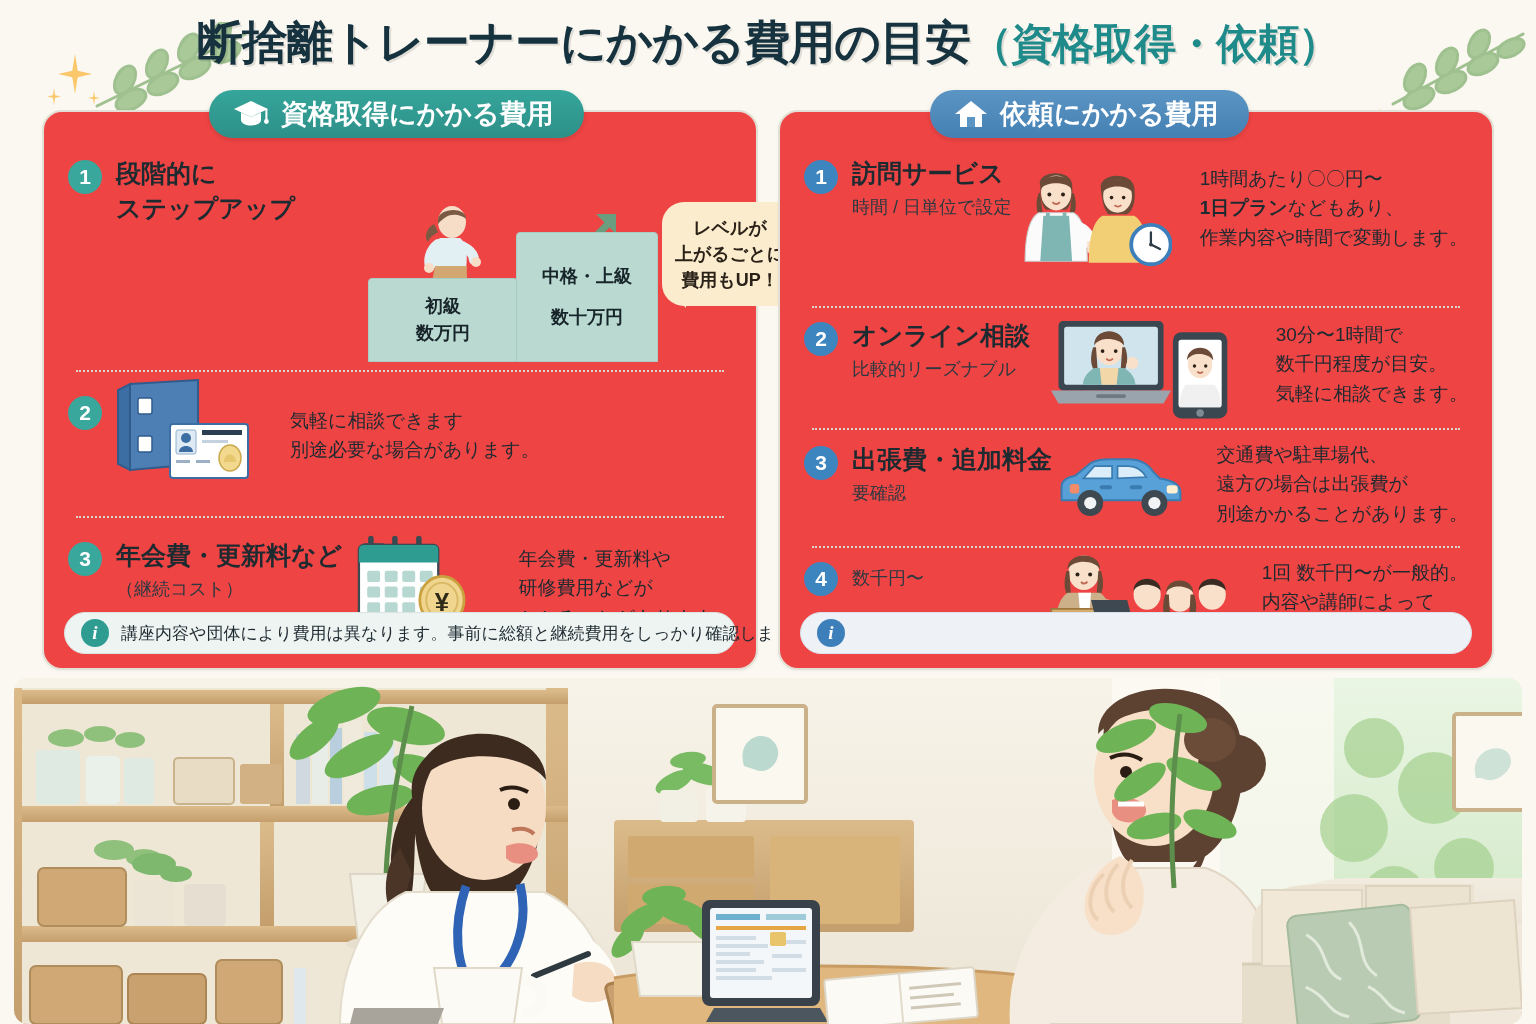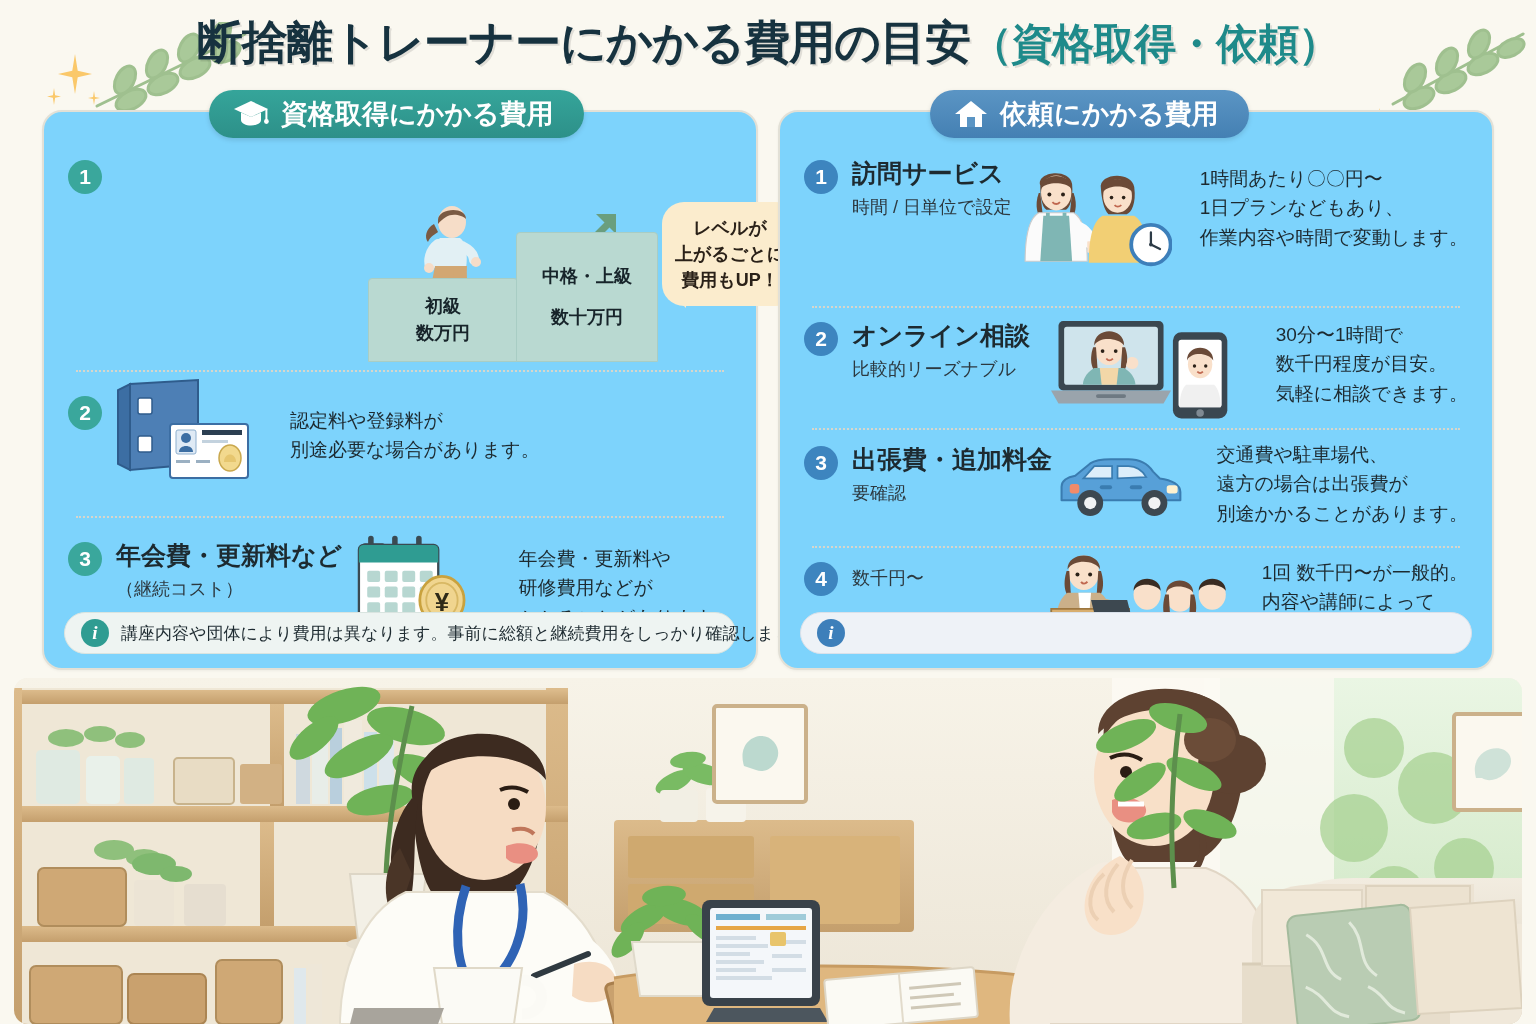--- a/index.html
+++ b/index.html
@@ -29,21 +29,21 @@
     position: absolute; pointer-events: none;
   }
   .spark-4 {
     background: #fac86a;
     clip-path: polygon(50% 0%, 58% 42%, 100% 50%, 58% 58%, 50% 100%, 42% 58%, 0% 50%, 42% 42%);
   }
 
   
   .panel {
     position: absolute; top: 110px; height: 560px;
-    background: #7dd3fc;
+    background: #ef4444;
     border: 2px solid #e2e0d6;
     border-radius: 20px;
     box-shadow: 0 1px 3px rgba(0,0,0,.05);
   }
   .panel-left  { left: 42px;  width: 716px; }
   .panel-right { left: 778px; width: 716px; }
 
   .panel-badge {
     position: absolute; top: -22px;
     height: 48px; border-radius: 24px;
@@ -84,21 +84,21 @@
     white-space: nowrap;
   }
   .head-title.wrap { white-space: normal; }
   .head-sub {
     font-size: 18px; color: #2c3940; margin-top: 6px; white-space: nowrap;
   }
 
   .desc {
     font-size: 19px; color: #1d2a30; line-height: 1.55; white-space: nowrap;
   }
-  .desc b { font-weight: 400; }
+  .desc b { font-weight: 700; }
 
   .art { position: relative; }
 
   
   .note {
     position: absolute; left: 20px; right: 20px; bottom: 14px;
     height: 42px; border-radius: 21px;
     display: flex; align-items: center; gap: 12px; padding: 0 16px;
   }
   .note-teal { background: #eef4f2; border: 1px solid #d9e4e0; }
@@ -202,20 +202,24 @@
       <rect x="32.4" y="10" width="2" height="11" fill="#fff"></rect>
       <circle cx="33.4" cy="22.5" r="2.4" fill="#fff"></circle>
     </svg>
     <span>資格取得にかかる費用</span>
   </div>
 
   <div class="panel-body">
 
     <div class="row" style="height:212px;">
       <div class="num num-teal">1</div>
+      <div class="headcol" style="width:230px;">
+        <div class="head-title wrap">段階的に</div>
+        <div class="head-title wrap" style="margin-top:4px;">ステップアップ</div>
+      </div>
 
       <div class="steps">
         <svg class="arrow-up" viewBox="0 0 46 46">
           <path d="M6 42 L36 12" stroke="#6a9e7e" stroke-width="7" fill="none" stroke-linecap="round"></path>
           <path d="M40 6 L40 26 L20 6 Z" fill="#6a9e7e"></path>
         </svg>
 
         <svg class="runner" width="86" height="118" viewBox="0 0 86 118">
 
           <path d="M24 22 C16 26 14 36 18 40 C20 34 26 32 28 30 Z" fill="#7a5a43"></path>
@@ -274,21 +278,21 @@
         <path d="M73 74 C73 66 87 66 87 74 Z" fill="#3c6ea3"></path>
         <rect x="96" y="52" width="40" height="5" fill="#2c3f52"></rect>
         <rect x="70" y="82" width="14" height="3" fill="#9bb0c2"></rect>
         <rect x="90" y="82" width="14" height="3" fill="#9bb0c2"></rect>
         <rect x="96" y="62" width="26" height="3" fill="#c3d2de"></rect>
         <ellipse cx="124" cy="80" rx="11" ry="13" fill="#f2d98e" stroke="#c9a84e" stroke-width="1.5"></ellipse>
         <path d="M118 84 C118 74 130 74 130 84 Z" fill="#e6c66f"></path>
       </svg>
 
       <div style="margin-left:34px; margin-top:12px;">
-        <div class="desc">認定料や登録料が</div>
+        <div class="desc">気軽に相談できます</div>
         <div class="desc">別途必要な場合があります。</div>
       </div>
     </div>
 
     <div class="divider"></div>
 
     <div class="row" style="height:150px; padding-top:22px;">
       <div class="num num-teal">3</div>
       <div class="headcol" style="width:230px;">
         <div class="head-title">年会費・更新料など</div>

